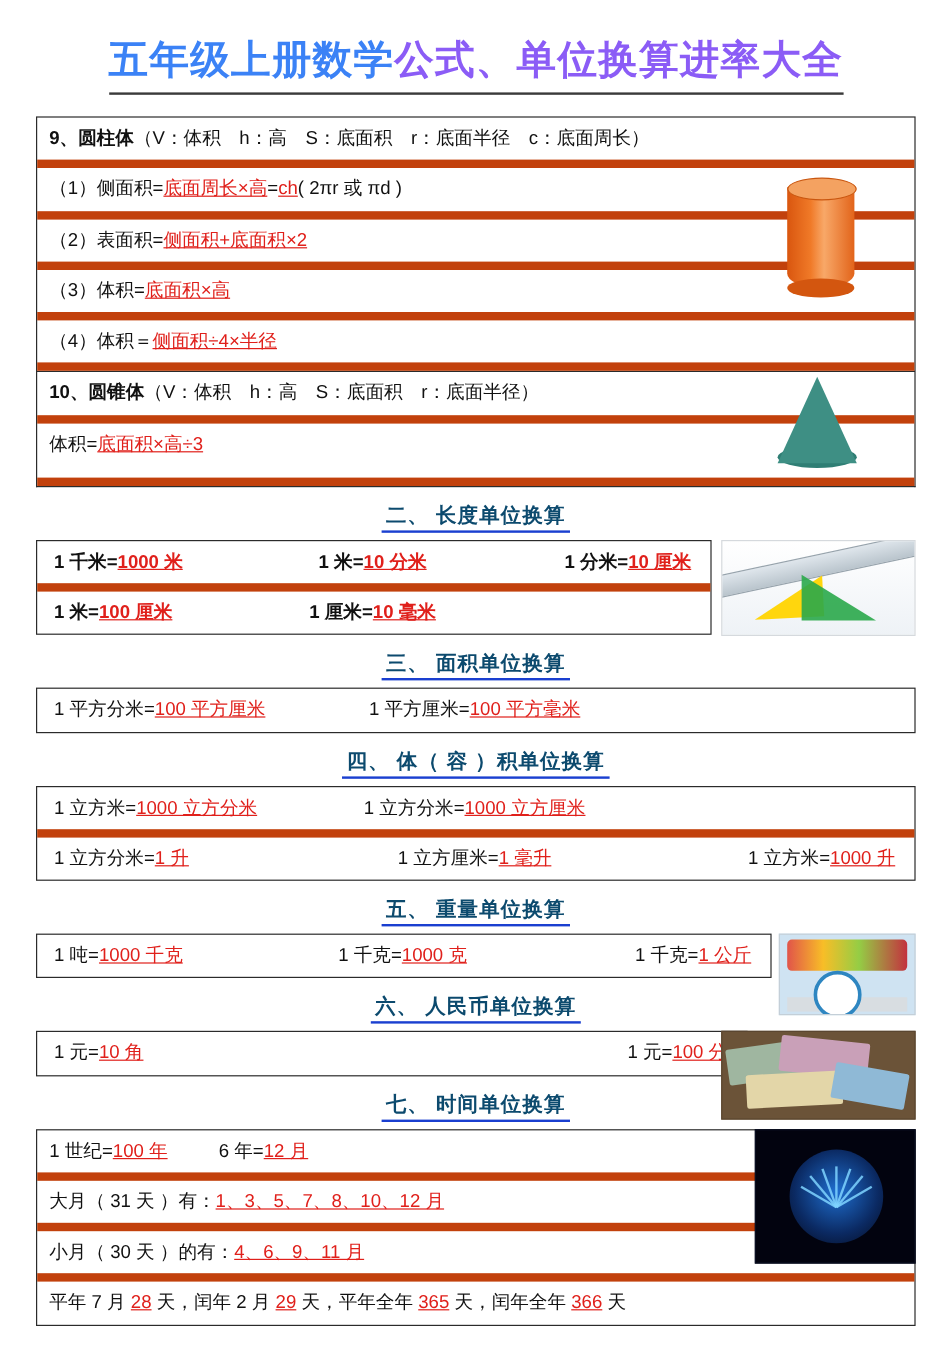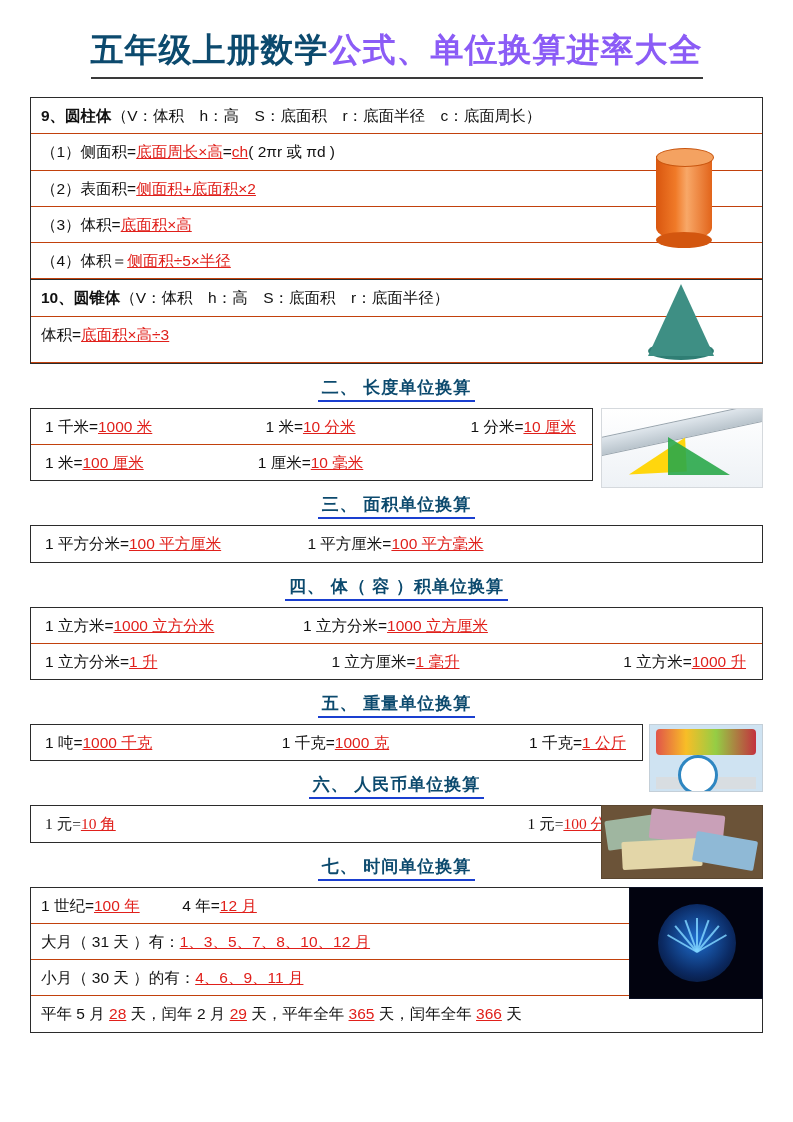--- a/index.html
+++ b/index.html
@@ -11,32 +11,32 @@
   .page{position:relative;width:793px;height:1122px;box-sizing:border-box;}
 
   
   .title-wrap{margin:28px 30px 0 30px;text-align:center;}
   .title{
     font-size:33px;font-weight:bold;letter-spacing:1px;
     display:inline-block;padding-bottom:4px;
     border-bottom:2px solid #3a3a3a;
     white-space:nowrap;
   }
-  .title .blk{color:#0c4a6e;}
+  .title .blk{color:#3b82f6;}
   .title .red{color:#8b5cf6;}
 
   
   .box{
     border:1px solid #2b2b2b;
     box-sizing:border-box;
     margin:0 30px;
     background:#fff;
   }
   .row{
-    border-bottom:1px solid #c2410c;
+    border-bottom:7px solid #c2410c;
     padding:6px 10px;
     font-size:15.5px;
     color:#111;
     line-height:1.5;
     box-sizing:border-box;
   }
   .row:last-child{border-bottom:none;}
 
   .red{color:#e0201b;}
   .redu{color:#e0201b;text-decoration:underline;}
@@ -163,21 +163,21 @@
       <div class="row">
         <span>（1）侧面积=</span><span class="redu">底面周长×高</span><span>=</span><span class="redu">ch</span><span>( 2πr 或 πd )</span>
       </div>
       <div class="row">
         <span>（2）表面积=</span><span class="redu">侧面积+底面积×2</span>
       </div>
       <div class="row">
         <span>（3）体积=</span><span class="redu">底面积×高</span>
       </div>
       <div class="row">
-        <span>（4）体积＝</span><span class="redu">侧面积÷5×半径</span>
+        <span>（4）体积＝</span><span class="redu">侧面积÷4×半径</span>
       </div>
 
       <div class="figure-cyl">
         <div class="cyl-body"></div>
         <div class="cyl-bottom"></div>
         <div class="cyl-top"></div>
       </div>
     </div>
 
     <div class="box" style="border-top:none;">
@@ -191,21 +191,21 @@
         <div class="cone-base"></div>
         <div class="cone-shape"></div>
       </div>
     </div>
   </div>
 
   <div class="sec-head">
     <span>二、 长度单位换算</span>
   </div>
   <div class="tbl-wrap">
-    <div class="box" style="margin-right:200px;">
+    <div class="box" style="margin-right:200px;font-weight:bold;">
       <div class="row cells">
         <div class="c-left"><span>1 千米=</span><span class="redu">1000 米</span></div>
         <div class="c-mid"><span>1 米=</span><span class="redu">10 分米</span></div>
         <div class="c-right"><span>1 分米=</span><span class="redu">10 厘米</span></div>
       </div>
       <div class="row cells">
         <div class="c-left"><span>1 米=</span><span class="redu">100 厘米</span></div>
         <div class="c-mid"><span>1 厘米=</span><span class="redu">10 毫米</span></div>
         <div class="c-right"></div>
       </div>
@@ -259,21 +259,21 @@
       <div class="scale-top"></div>
       <div class="scale-base"></div>
       <div class="scale-dial"></div>
     </div>
   </div>
 
   <div class="sec-head">
     <span>六、 人民币单位换算</span>
   </div>
   <div class="tbl-wrap">
-    <div class="box" style="margin-right:170px;font-family:Liberation Serif, serif;">
+    <div class="box" style="margin-right:170px;">
       <div class="row cells">
         <div class="c-left"><span>1 元=</span><span class="redu">10 角</span></div>
         <div class="c-right"><span>1 元=</span><span class="redu">100 分</span></div>
       </div>
     </div>
     <div class="img-money">
       <div class="bill b1"></div>
         <div class="bill b2"></div>
       <div class="bill b3"></div>
         <div class="bill b4"></div>
@@ -281,30 +281,30 @@
   </div>
 
   <div class="sec-head">
     <span>七、 时间单位换算</span>
   </div>
   <div class="tbl-wrap">
     <div class="box">
       <div class="row" style="padding-right:150px;">
         <span>1 世纪=</span><span class="redu">100 年</span>
         <span style="display:inline-block;width:34px;"></span>
-        <span>4 年=</span><span class="redu">12 月</span>
+        <span>6 年=</span><span class="redu">12 月</span>
       </div>
       <div class="row" style="padding-right:120px;">
         <span>大月（ 31 天 ）有：</span><span class="redu">1、3、5、7、8、10、12 月</span>
       </div>
       <div class="row" style="padding-right:150px;">
         <span>小月（ 30 天 ）的有：</span><span class="redu">4、6、9、11 月</span>
       </div>
       <div class="row">
-        <span>平年 5 月 </span><span class="redu">28</span><span> 天，闰年 2 月 </span><span class="redu">29</span><span> 天，平年全年 </span><span class="redu">365</span><span> 天，闰年全年 </span><span class="redu">366</span><span> 天</span>
+        <span>平年 7 月 </span><span class="redu">28</span><span> 天，闰年 2 月 </span><span class="redu">29</span><span> 天，平年全年 </span><span class="redu">365</span><span> 天，闰年全年 </span><span class="redu">366</span><span> 天</span>
       </div>
     </div>
     <div class="img-clock">
       <div class="clock-core"></div>
       <div class="clock-ray" style="transform:rotate(-60deg);"></div>
       <div class="clock-ray" style="transform:rotate(-40deg);"></div>
       <div class="clock-ray" style="transform:rotate(-20deg);"></div>
       <div class="clock-ray" style="transform:rotate(0deg);"></div>
       <div class="clock-ray" style="transform:rotate(20deg);"></div>
       <div class="clock-ray" style="transform:rotate(40deg);"></div>

